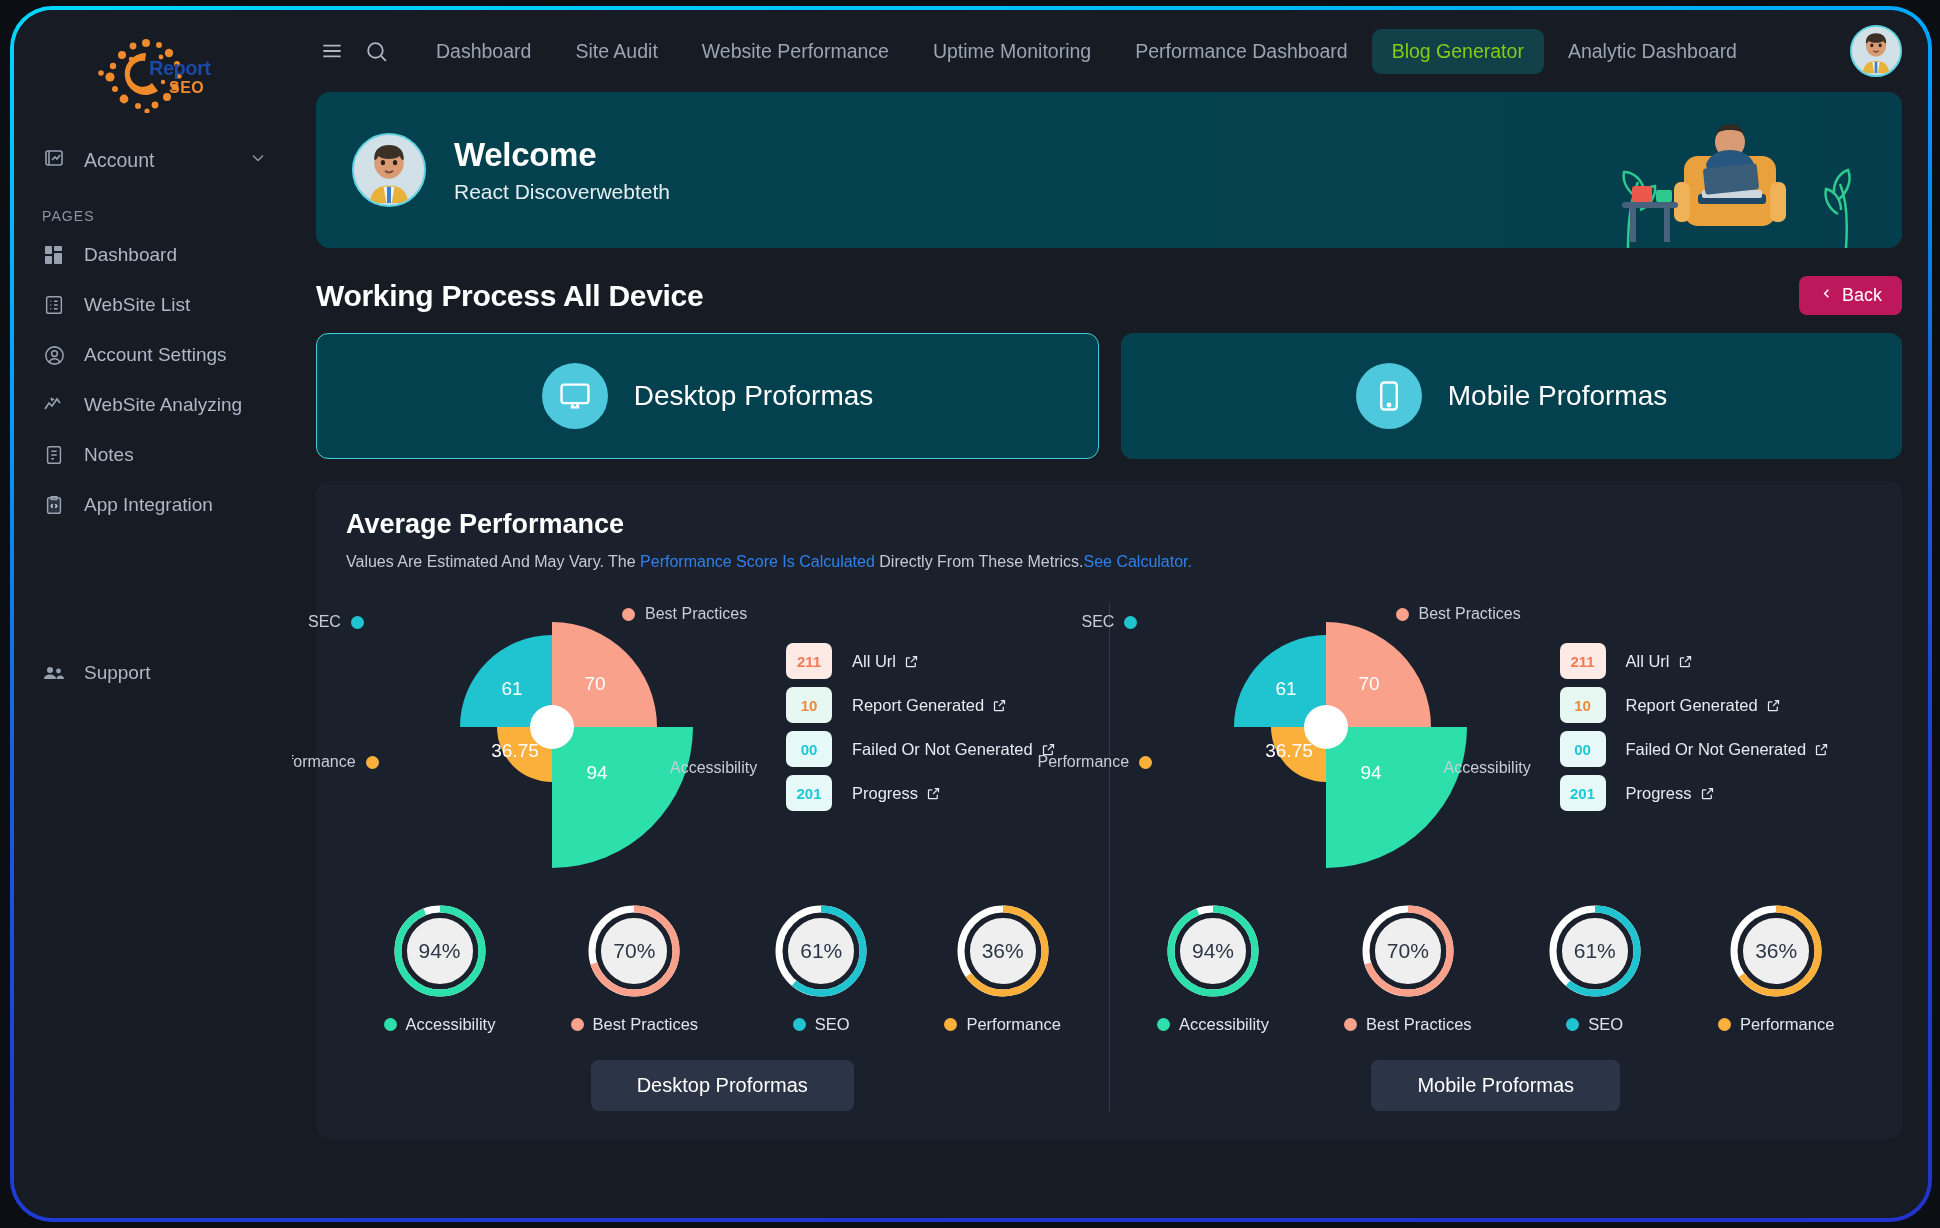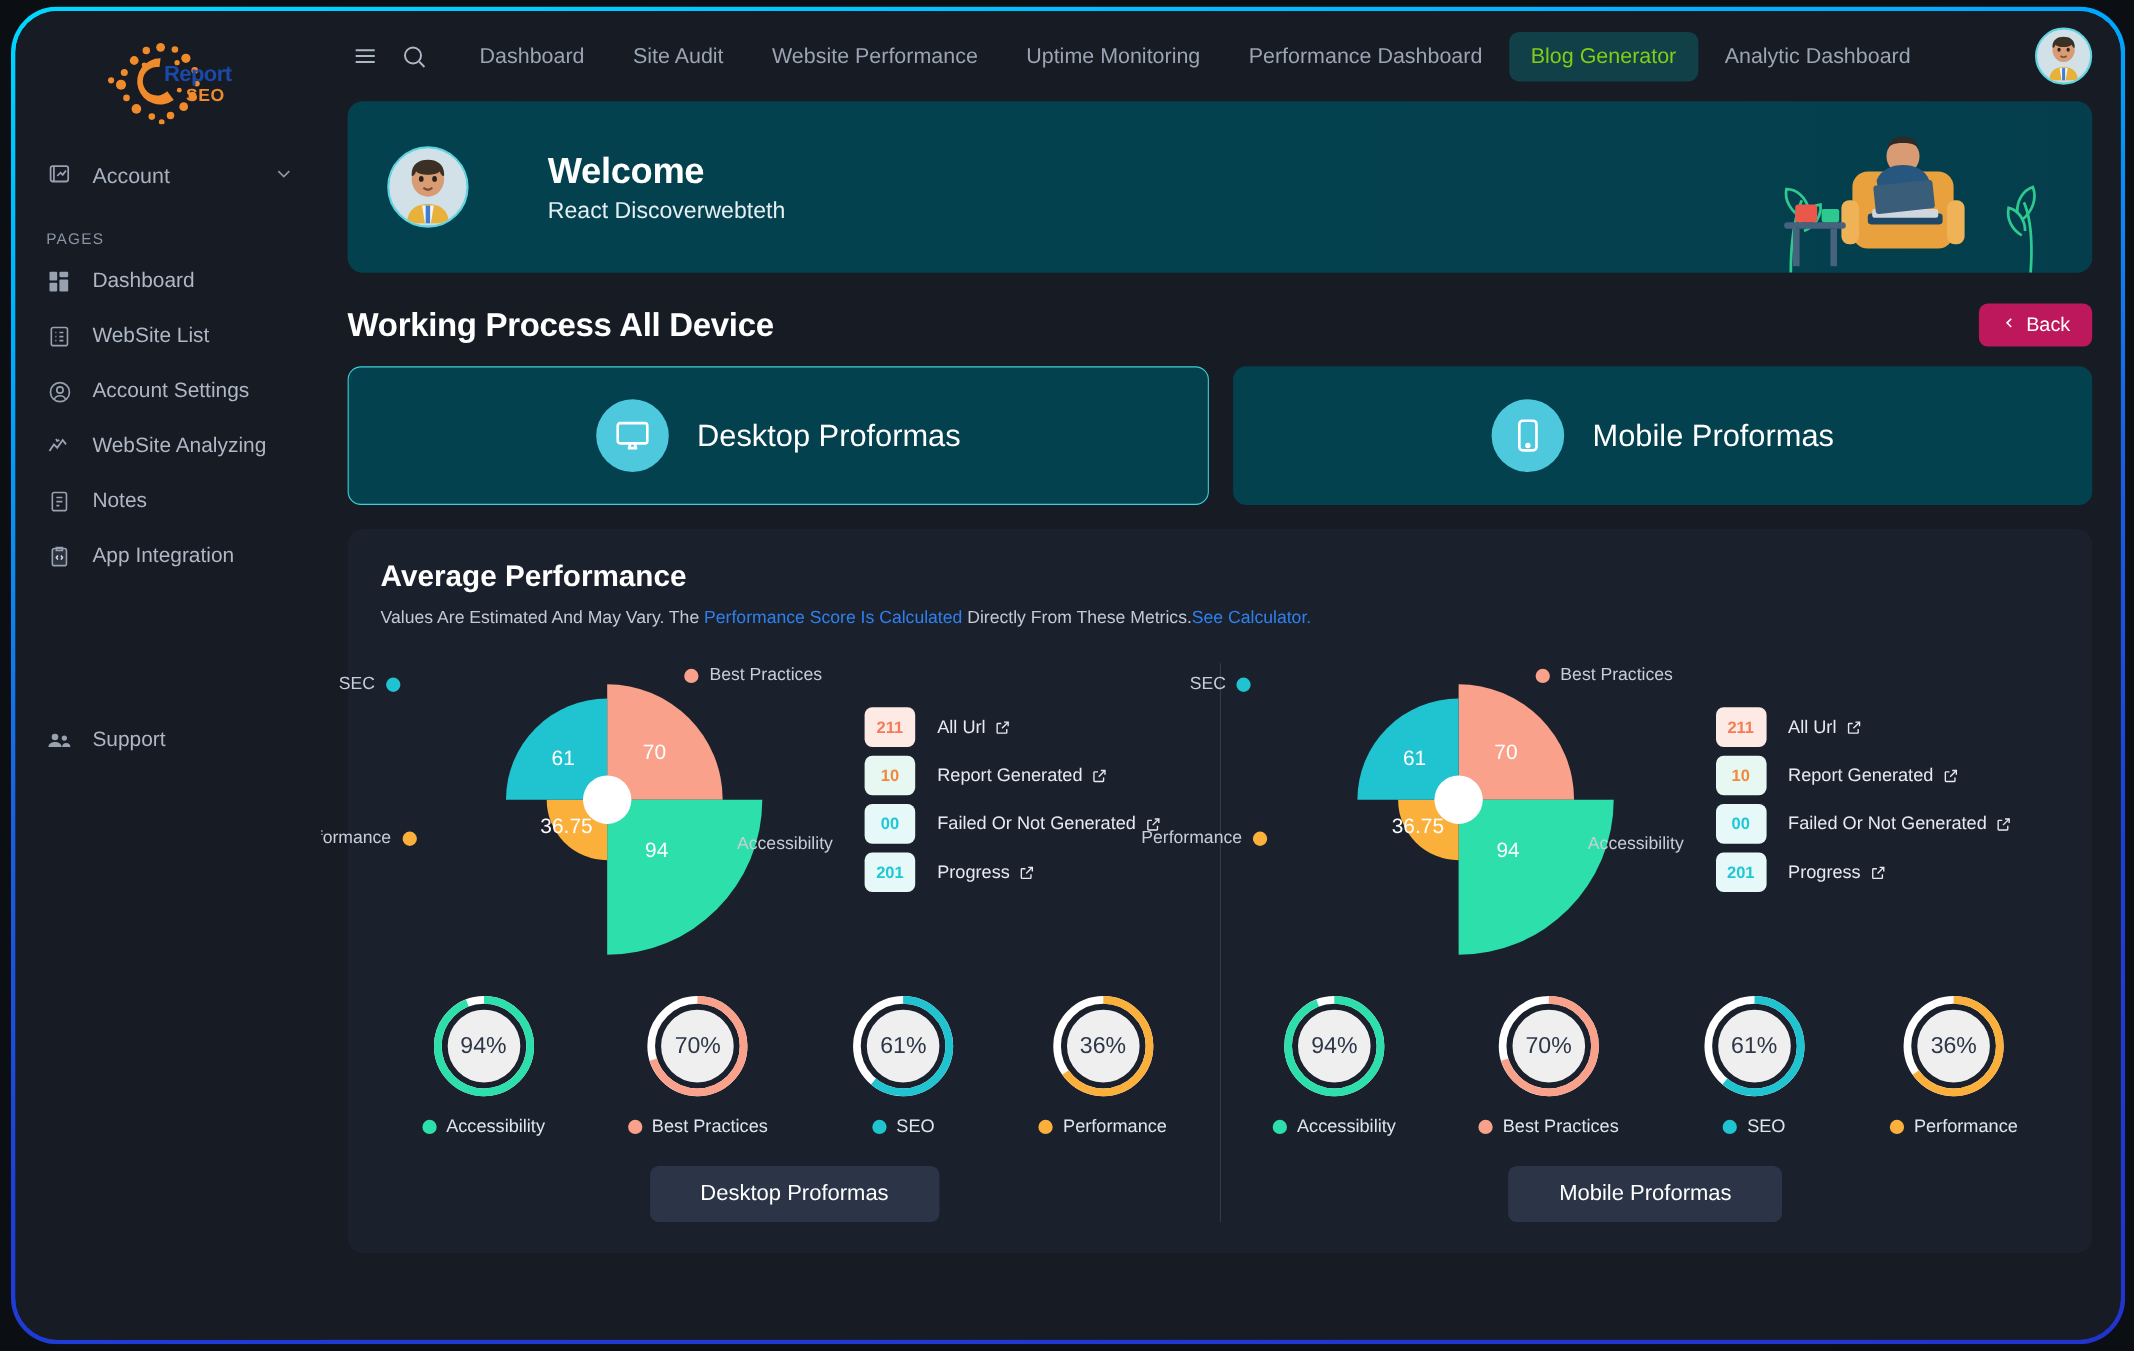--- a/index.html
+++ b/index.html
@@ -94,21 +94,21 @@
     background: #cfdde4; display:flex; align-items:flex-end; justify-content:center;
   }
 
   .content { padding: 0 26px 0 24px; }
 
   
   .welcome {
     height: 156px; border-radius: 14px;
     background: linear-gradient(90deg, #04414f 0%, #04414f 55%, #043e4c 100%);
     display: flex; align-items: center; padding-left: 36px;
-    position: relative; overflow: hidden; gap: 44px;
+    position: relative; overflow: hidden;
   }
   .welcome-avatar {
     width: 74px; height: 74px; border-radius: 50%;
     border: 2.5px solid #5fd4e0; background: #cfdde4; overflow: hidden;
     display: flex; align-items: flex-end; justify-content: center; flex: 0 0 74px;
   }
   .welcome-text { margin-left: 28px; }
   .welcome-text h1 { color: #fff; font-size: 33px; font-weight: bold; letter-spacing: -0.3px; }
   .welcome-text p { color: #e5eef0; font-size: 21px; margin-top: 6px; }
   .welcome-art { position: absolute; right: 34px; bottom: 0; width: 270px; height: 150px; }

